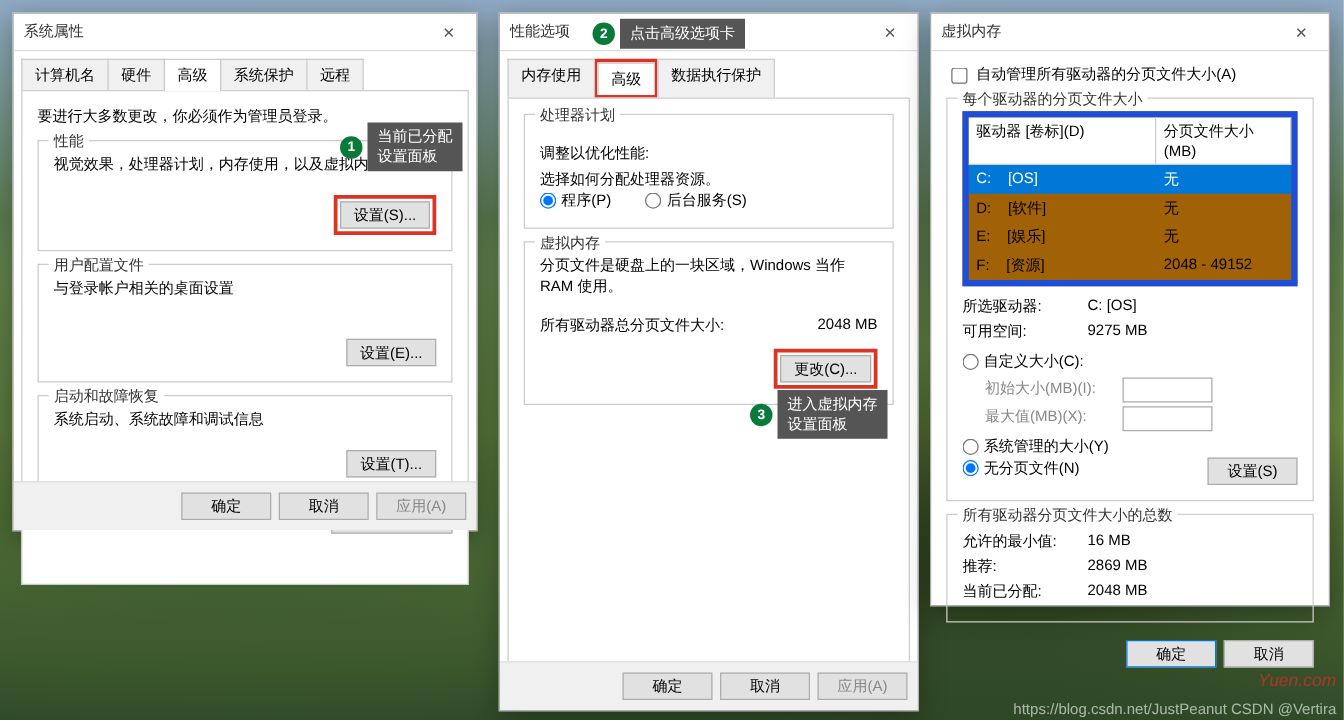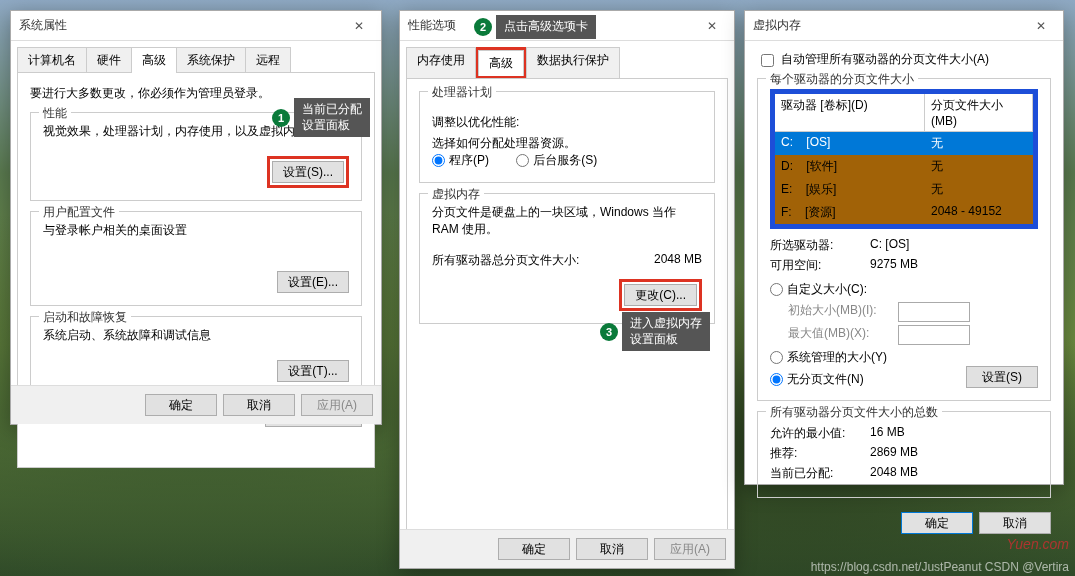--- a/index.html
+++ b/index.html
@@ -209,21 +209,21 @@
           <input class="num-input" disabled="" style="">
         </div>
       <div class="info-row disabled" style="margin-left:18px">
           <span style="width:110px">最大值(MB)(X):</span>
           <input class="num-input" disabled="" style="">
         </div>
       <label class="radio" style="display:flex;margin-top:4px">
           <input type="radio" style="">
           <span>系统管理的大小(Y)</span>
         </label>
-      <div style="display:flex;align-items:flex-end">
+      <div style="display:flex;align-items:flex-start">
         <label class="radio" style="flex:1">
             <input type="radio" checked="" style="">
             <span>无分页文件(N)</span>
           </label>
         <span class="btn">设置(S)</span>
       </div>
     </div>
     <div class="group">
       <span class="group-title">所有驱动器分页文件大小的总数</span>
       <div class="info-row">

